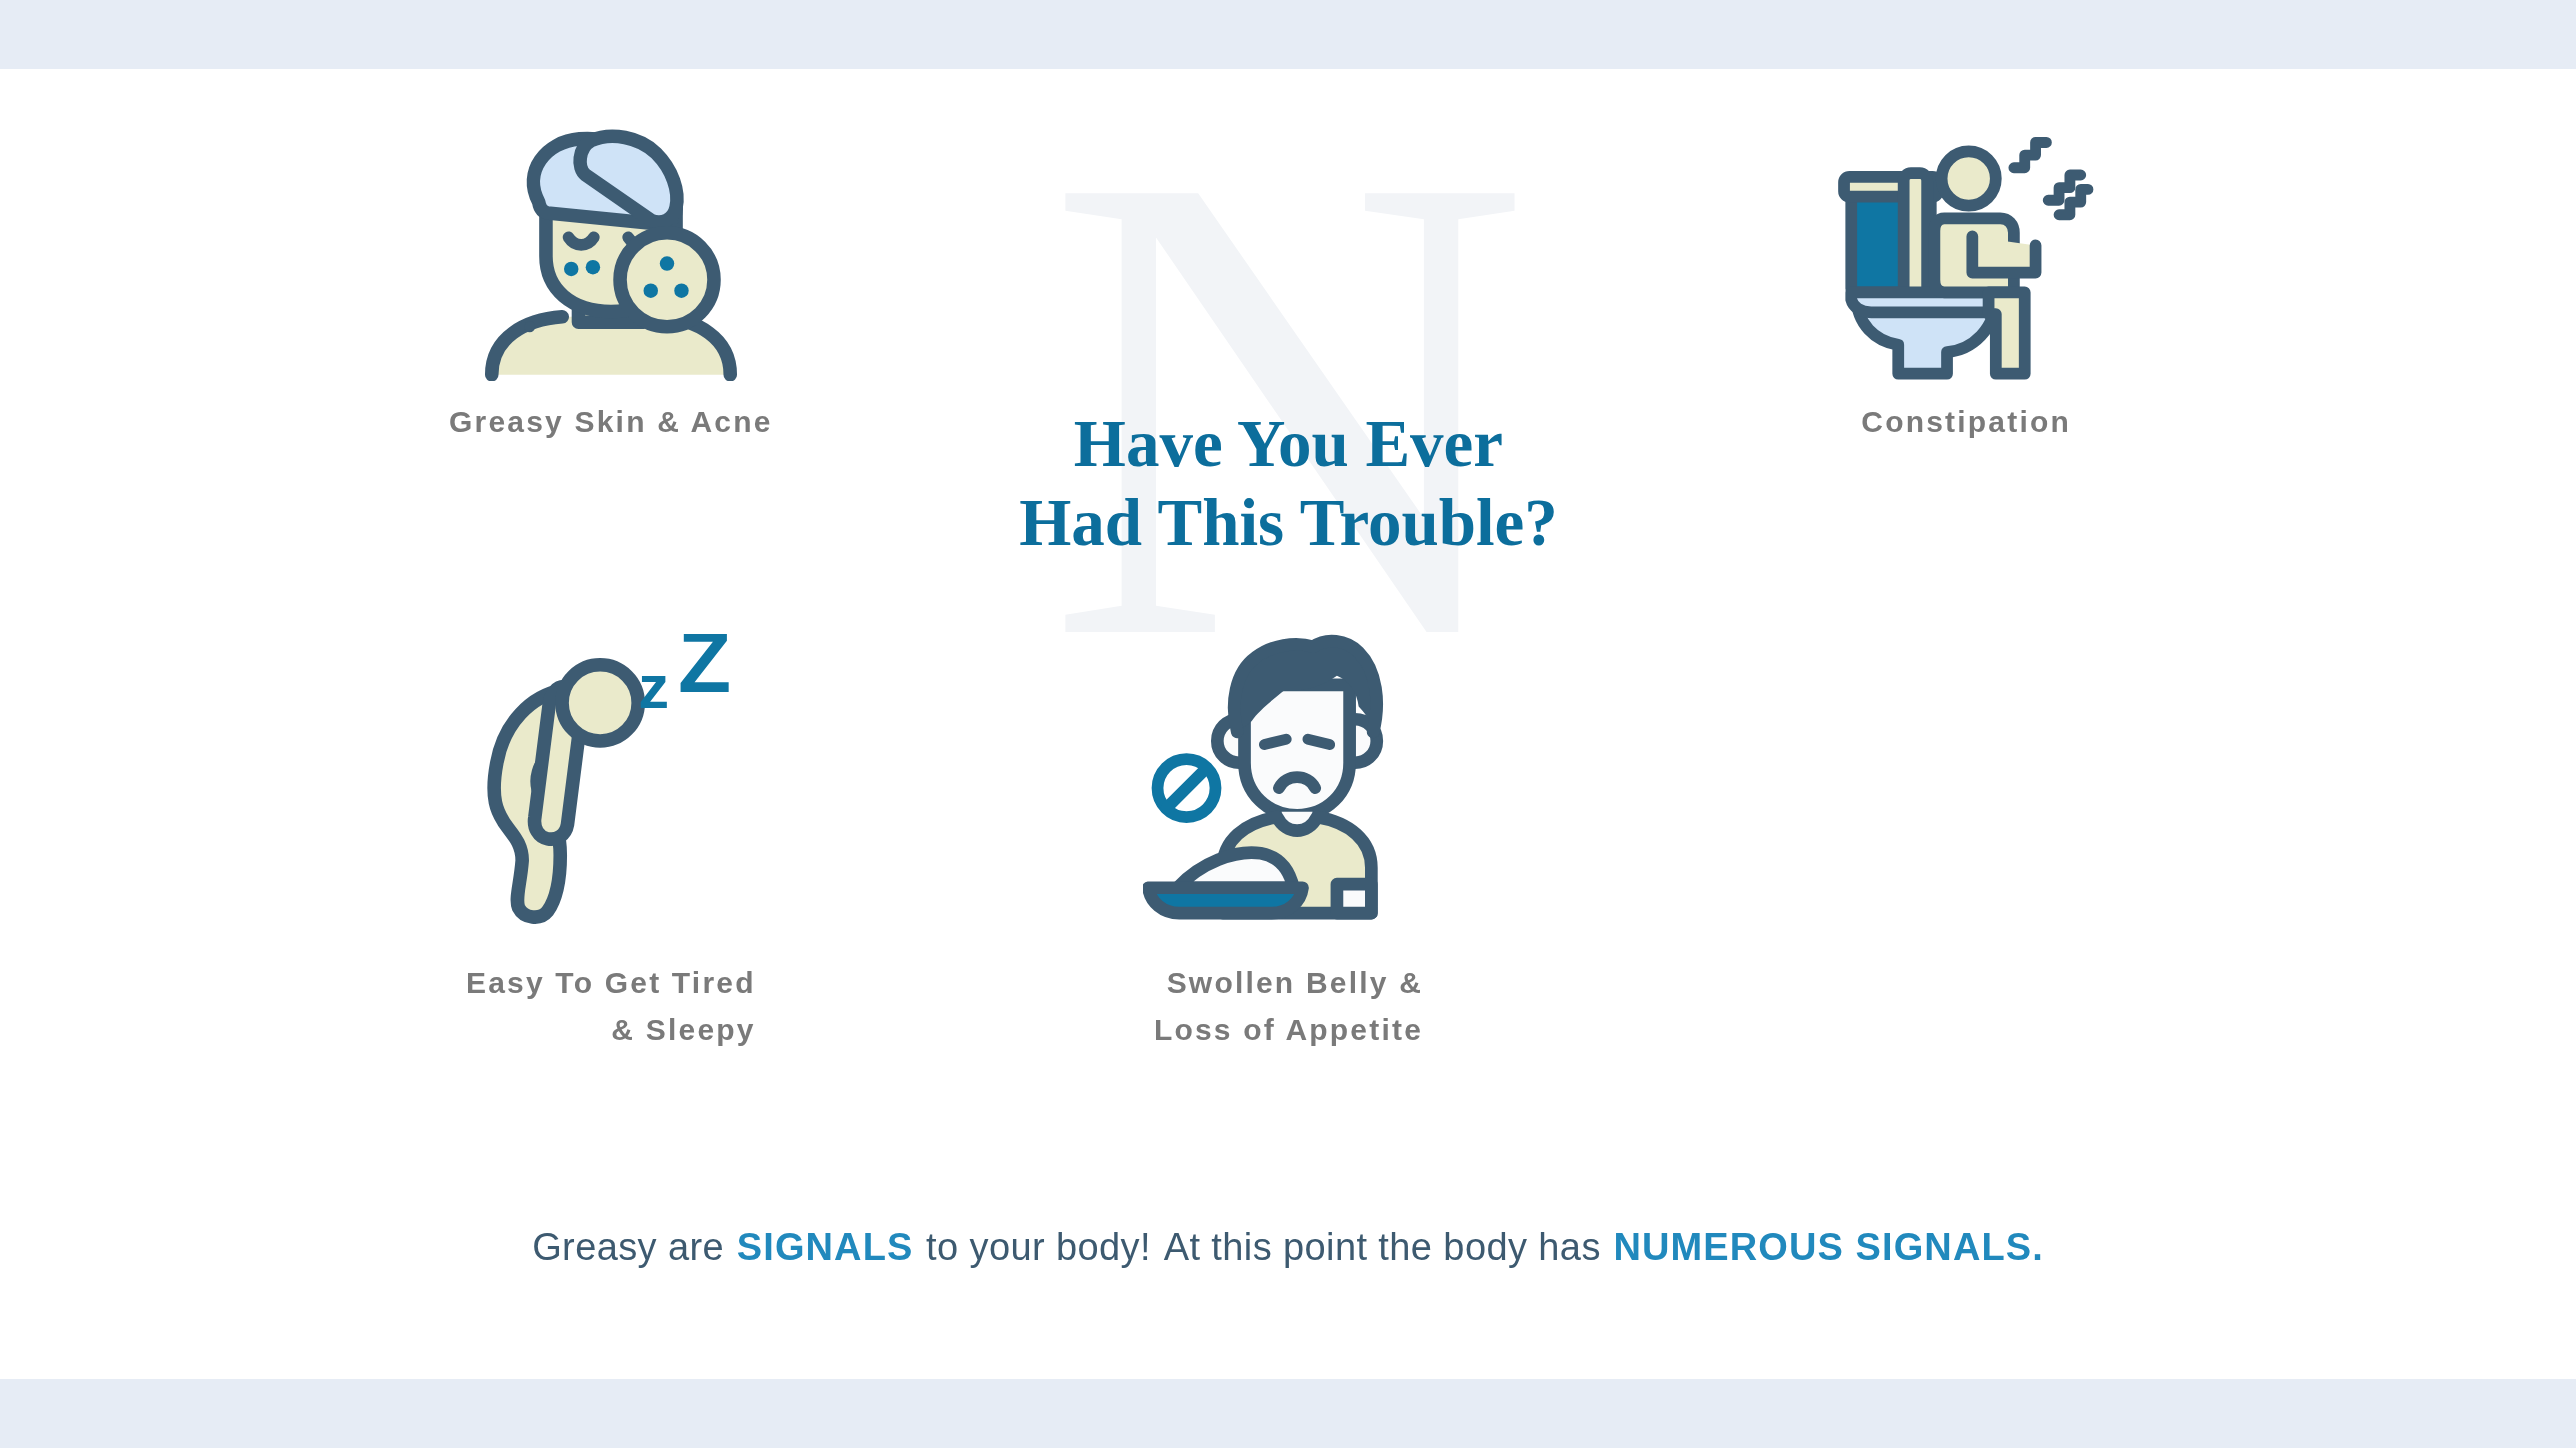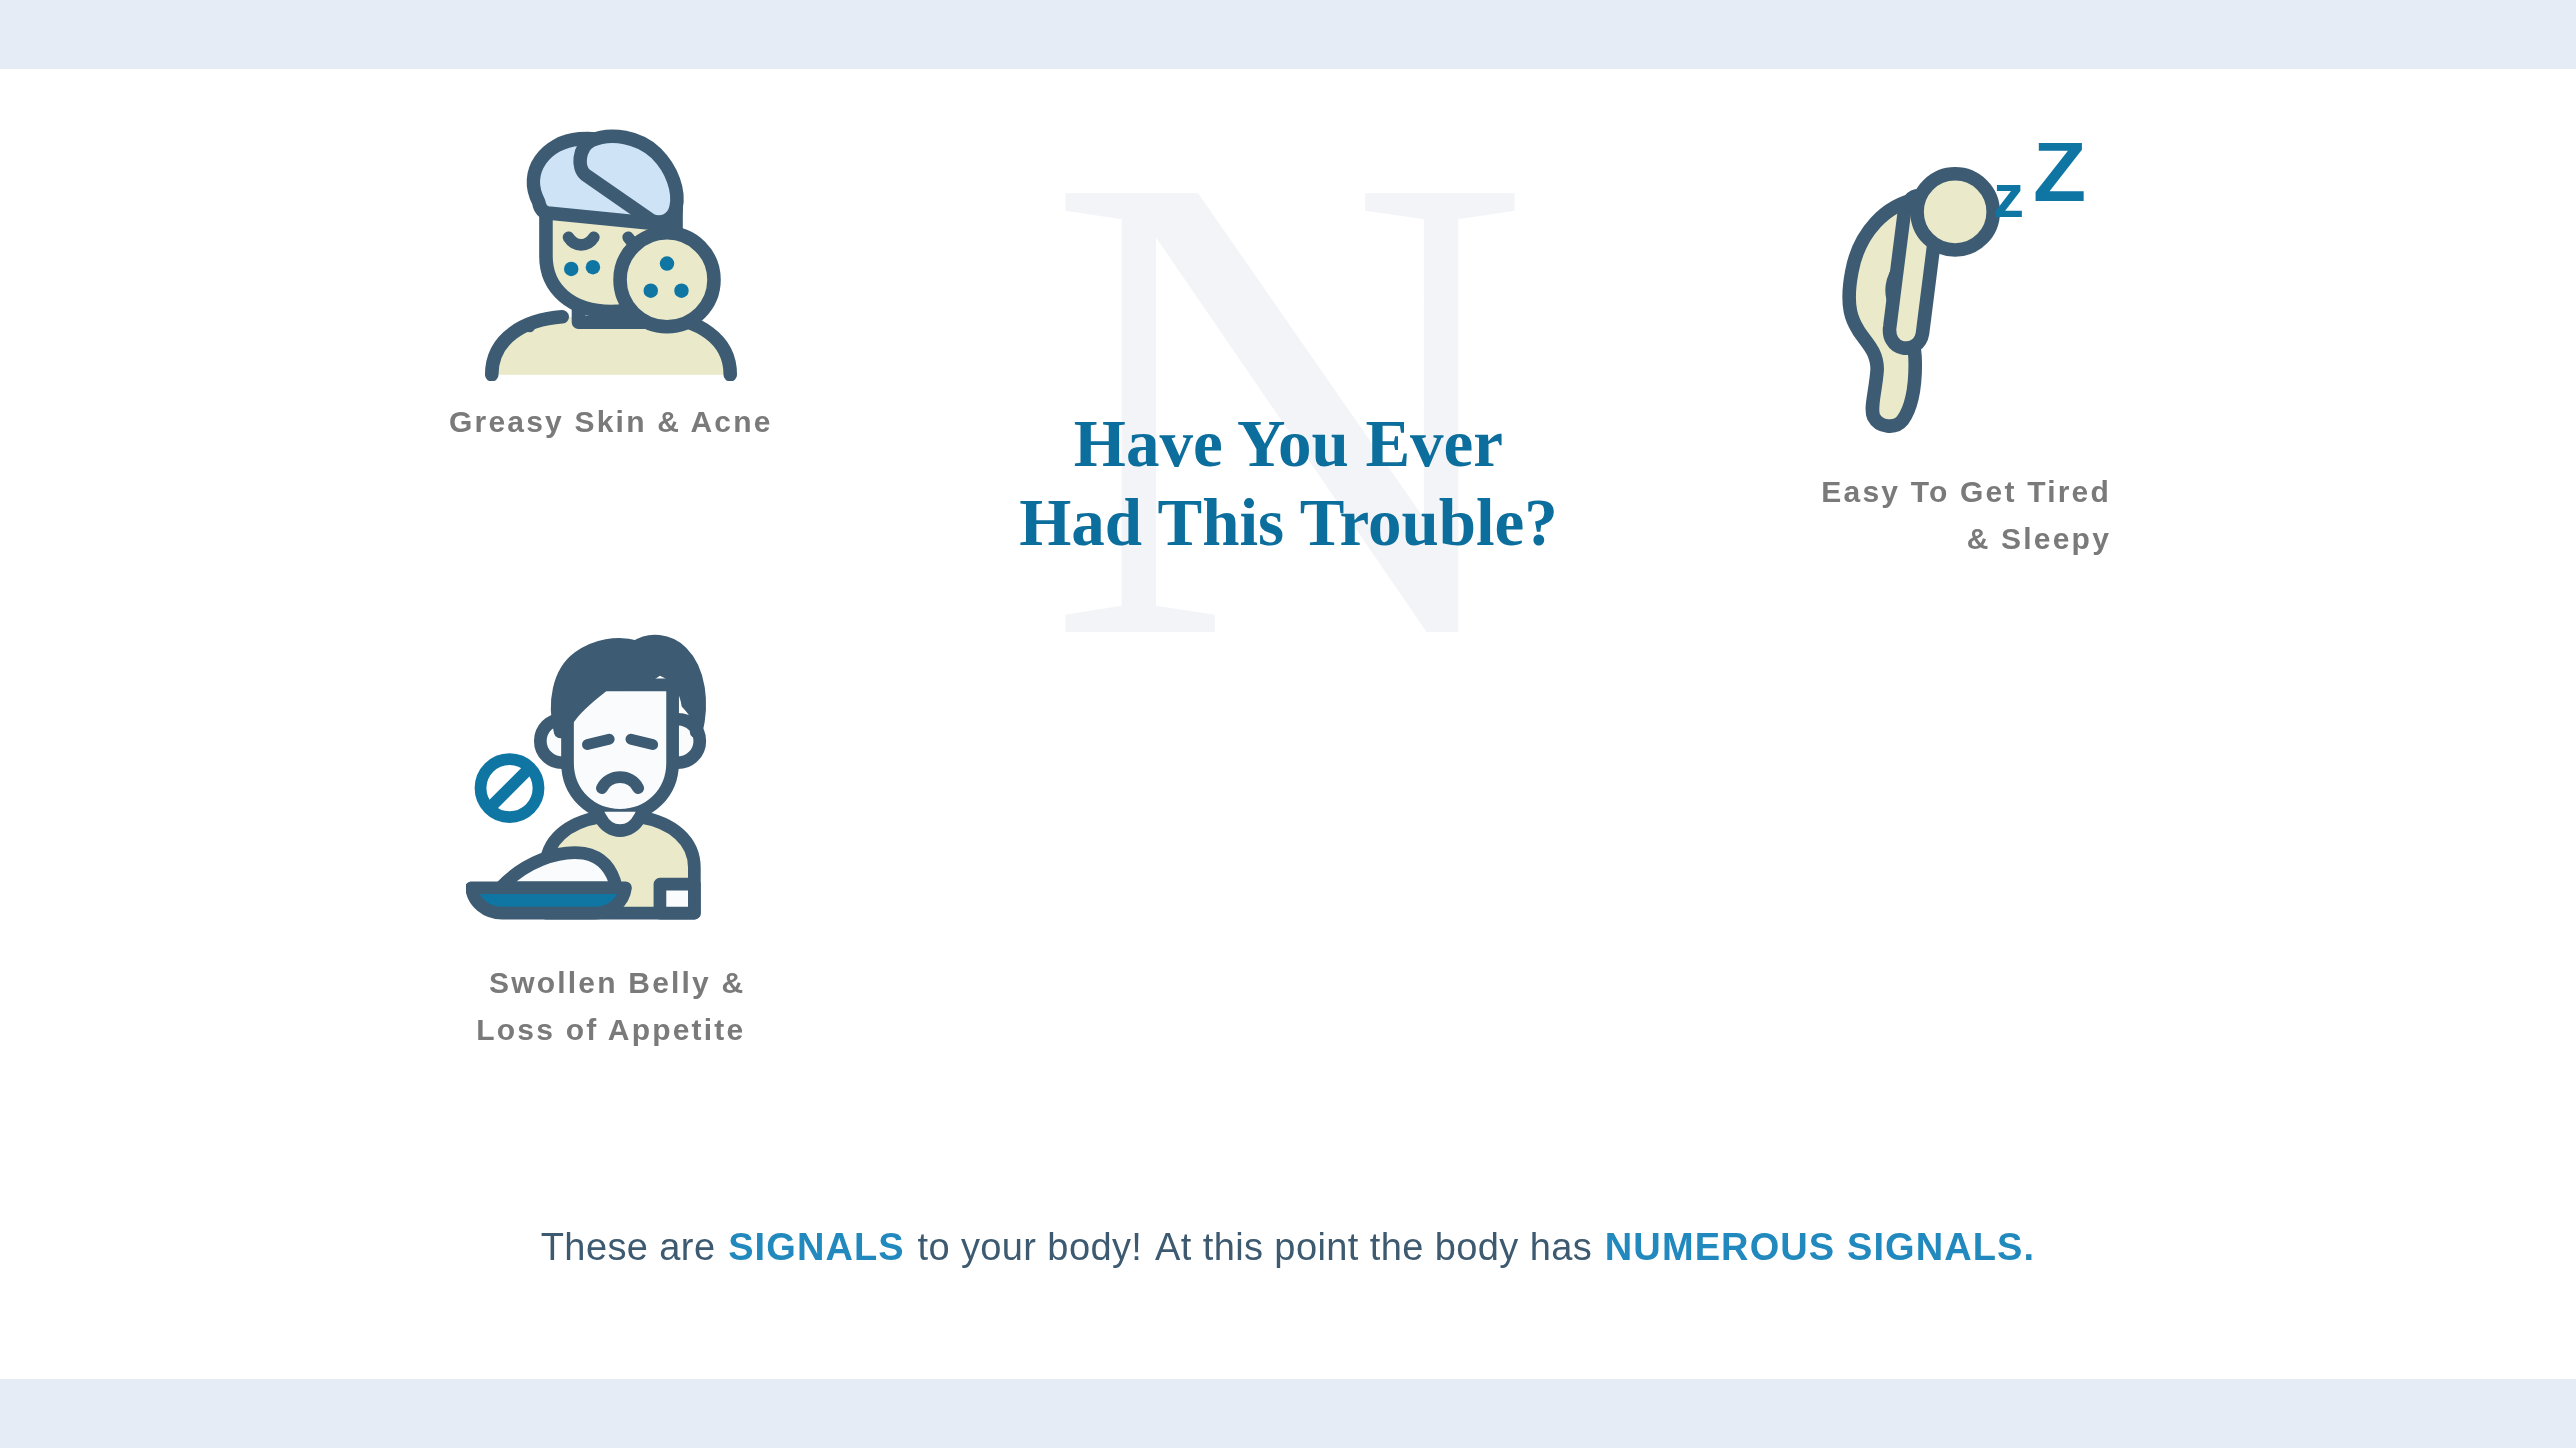--- a/index.html
+++ b/index.html
@@ -176,20 +176,52 @@
         </svg>
       </div>
       <div class="caption r1">Greasy Skin &amp; Acne</div>
     </div>
 
     <div class="cell headline-cell">
       <div class="headline">Have You Ever
 Had This Trouble?</div>
     </div>
 
+    <div class="cell row1">
+      <div class="icon-box r1">
+        <svg width="262" height="244" viewBox="0 0 290 270" aria-hidden="true">
+          <g stroke="#3d5b72" stroke-width="13" stroke-linecap="round" stroke-linejoin="round">
+
+            <rect x="18" y="52" width="88" height="120" rx="4" fill="#0f76a3"></rect>
+            <rect x="10" y="44" width="104" height="22" rx="6" fill="#eaeacb"></rect>
+
+            <rect x="76" y="40" width="26" height="140" rx="8" fill="#eaeacb"></rect>
+
+            <path d="M24 178 L178 178 C178 212 152 236 124 238 L124 262 L70 262 L70 230 C44 226 24 206 24 178 Z" fill="#cfe3f7"></path>
+
+            <path d="M18 172 L184 172 C190 172 192 178 190 182 C186 190 176 194 164 194 L40 194 C28 194 20 188 18 180 Z" fill="#cfe3f7"></path>
+
+            <circle cx="148" cy="46" r="30" fill="#eaeacb"></circle>
+
+            <path d="M121 90 L183 90 C192 90 198 97 198 106 L198 172 L121 172 C114 172 110 166 110 158 L110 104 C110 96 114 90 121 90 Z" fill="#eaeacb"></path>
+
+            <path d="M152 110 L152 150 L222 150 L222 120" fill="#eaeacb"></path>
+
+            <path d="M170 172 L210 172 L210 262 L178 262 L178 196 L170 196 Z" fill="#eaeacb"></path>
+          </g>
+
+          <g stroke="#3d5b72" stroke-width="12" fill="none" stroke-linecap="round" stroke-linejoin="round">
+            <path d="M234 6 L222 6 L222 20 L210 20 L210 34 L198 34"></path>
+            <path d="M272 42 L260 42 L260 56 L248 56 L248 70 L236 70"></path>
+            <path d="M280 58 L272 58 L272 72 L260 72 L260 86 L248 86"></path>
+          </g>
+        </svg>
+      </div>
+      <div class="caption r1">Constipation</div>
+    </div>
 
     <div class="cell">
       <div class="icon-box r2">
         <svg width="272" height="290" viewBox="0 0 300 320" aria-hidden="true">
           <g stroke="#3d5b72" stroke-width="15" stroke-linecap="round" stroke-linejoin="round">
 
             <path d="M96 62 C62 68 32 98 24 142 C16 184 26 198 32 208 C40 220 52 230 52 250 C50 276 44 292 48 302 C54 314 72 316 80 306 C90 292 94 268 94 244 C94 216 86 200 78 188 C70 176 66 166 70 152 C74 138 84 130 94 124" fill="#eaeacb"></path>
             <path d="M98 58 C112 58 120 70 118 84 L102 210 C100 222 90 228 80 226 C70 224 64 214 66 202 L82 76 C84 66 90 58 98 58 Z" fill="#eaeacb"></path>
 
             <circle cx="138" cy="76" r="42" fill="#eaeacb"></circle>
@@ -242,17 +274,17 @@
           </g>
         </svg>
       </div>
       <div class="caption r2">Swollen Belly &amp;
 Loss of Appetite</div>
     </div>
 
   </div>
 
   <div class="footer-line">
-    <span>These are</span><span class="sp"></span><span class="em">SIGNALS</span><span class="sp"></span><span>to your body!</span><span class="sp"></span><span>At this point the body has</span><span class="sp"></span><span class="em">NUMEROUS SIGNALS.</span>
+    <span>Greasy are</span><span class="sp"></span><span class="em">SIGNALS</span><span class="sp"></span><span>to your body!</span><span class="sp"></span><span>At this point the body has</span><span class="sp"></span><span class="em">NUMEROUS SIGNALS.</span>
   </div>
 
 </div>
 
 
 </body></html>

